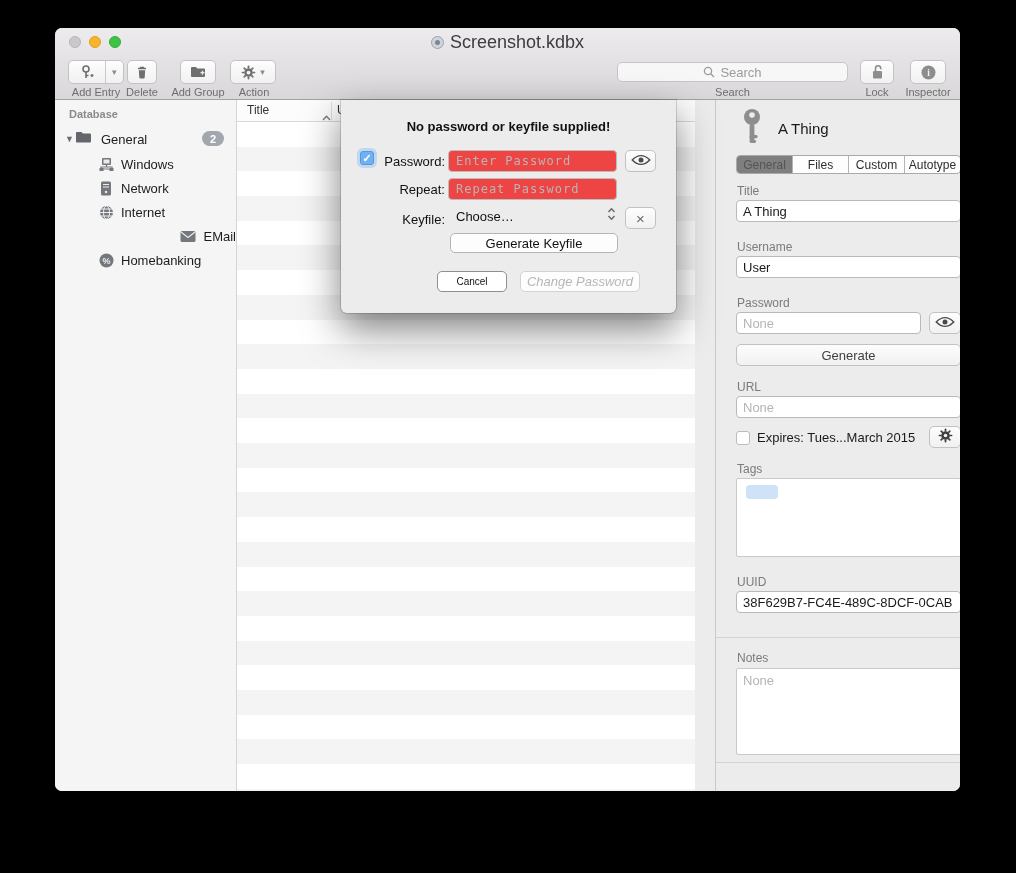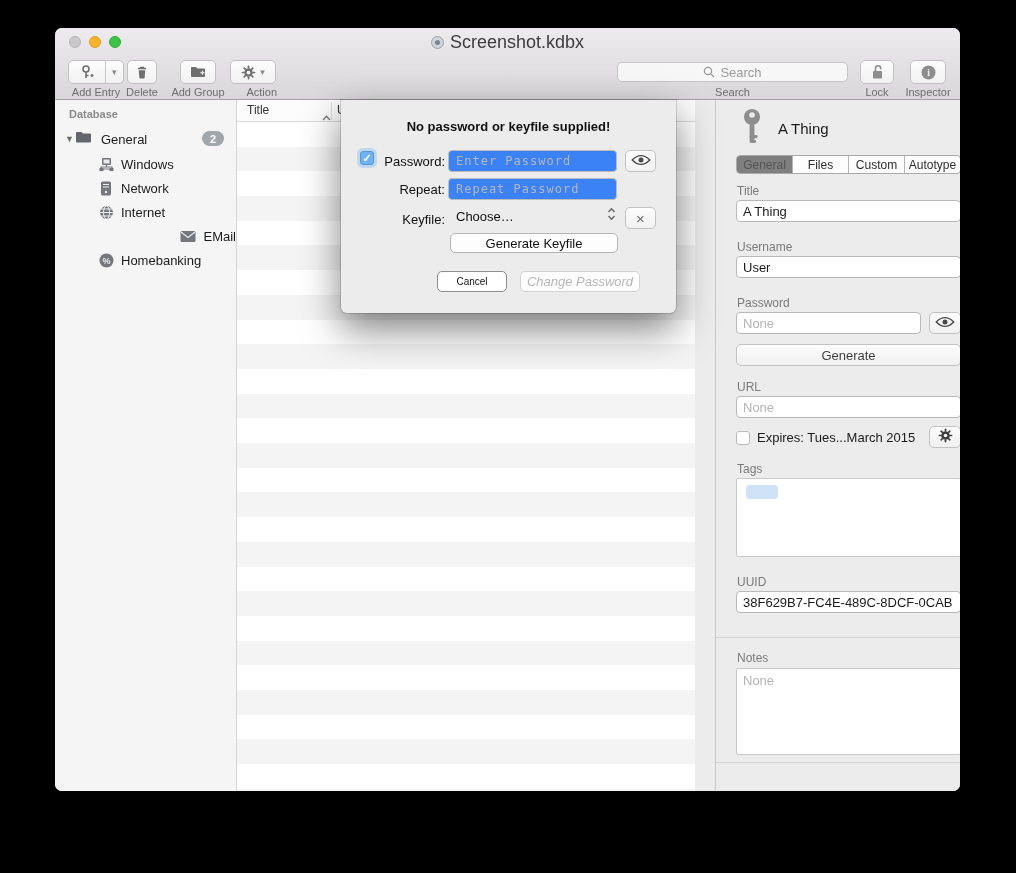--- a/index.html
+++ b/index.html
@@ -102,21 +102,21 @@
               padding:4px 6px; resize:none; font-family:"Liberation Sans",sans-serif; }
   .notesbox::placeholder { color:#b4b4b4; }
 
   
   .sheet { position:absolute; left:286px; top:72px; width:335px; height:213px; background:#ececec;
            border-radius:0 0 6px 6px; box-shadow:0 16px 38px rgba(0,0,0,.5), 0 0 0 1px rgba(0,0,0,.14);
            z-index:10; font-size:13px; }
   .sheet-msg { position:absolute; left:0; top:19px; width:100%; text-align:center;
                font-size:13px; font-weight:600; color:#111; }
   .drow-label { position:absolute; text-align:right; color:#111; }
-  .dfield { position:absolute; width:169px; height:22px; background:#3b82f6; border:1px solid #bcbcbc;
+  .dfield { position:absolute; width:169px; height:22px; background:#ef4444; border:1px solid #bcbcbc;
             border-radius:4px; padding:0 7px; font-family:"DejaVu Sans Mono",monospace;
             font-size:12px; letter-spacing:1px; color:#1a1a1a; }
   .dfield::placeholder { color:#b6b6b6; }
   .dcheck { position:absolute; left:19px; top:51px; width:14px; height:14px; border-radius:3px;
             background:#6fb1f2; border:1px solid #5798dd; color:#fff; font-size:11px; font-weight:bold;
             display:flex; align-items:center; justify-content:center;
             box-shadow:0 0 0 3px rgba(111,177,242,.35); }
   .dbtn32 { position:absolute; width:31px; height:22px; background:linear-gradient(#fdfdfd,#f1f1f1);
             border:1px solid #c2c2c2; border-radius:5px; display:flex; align-items:center; justify-content:center; }
   .choose { position:absolute; left:115px; top:109px; color:#111; }
@@ -198,21 +198,21 @@
               <rect x="7.1" y="12.2" width="1.8" height="3.2" rx="0.8" transform="rotate(45 8 8)"></rect>
               <rect x="0.6" y="7.1" width="3.2" height="1.8" rx="0.8" transform="rotate(45 8 8)"></rect>
               <rect x="12.2" y="7.1" width="3.2" height="1.8" rx="0.8" transform="rotate(45 8 8)"></rect>
               <circle cx="8" cy="8" r="4.6"></circle>
             </g>
             <circle cx="8" cy="8" r="2" fill="#f4f4f4"></circle>
           </svg>
         </span>
         <span class="chev">▾</span>
       </div>
-      <div class="tlabel" style="left:176px; width:46px;text-align:right;">Action</div>
+      <div class="tlabel" style="left:176px; width:46px;">Action</div>
 
       <div class="searchfield">
         <span>
           <svg class="ticon" width="12" height="12" viewBox="0 0 12 12">
             <circle cx="5" cy="5" r="3.6" fill="none" stroke="#9b9b9b" stroke-width="1.3"></circle>
             <path d="M7.7 7.7 L11 11" stroke="#9b9b9b" stroke-width="1.3"></path>
           </svg>
         </span>
         <span>Search</span>
       </div>

